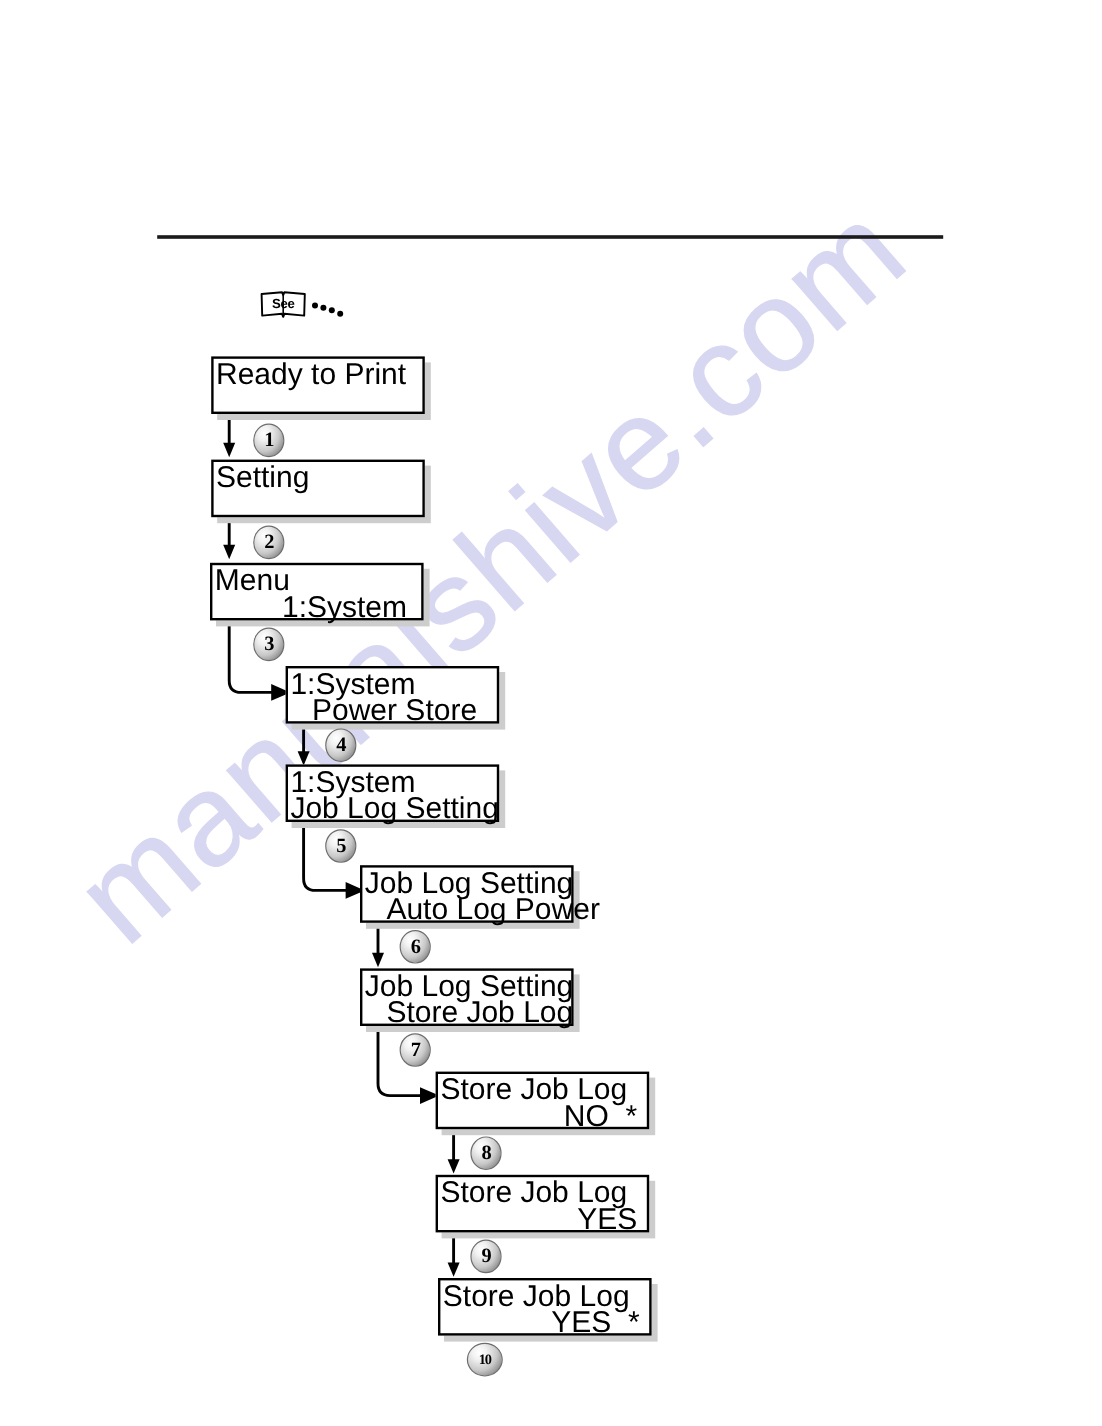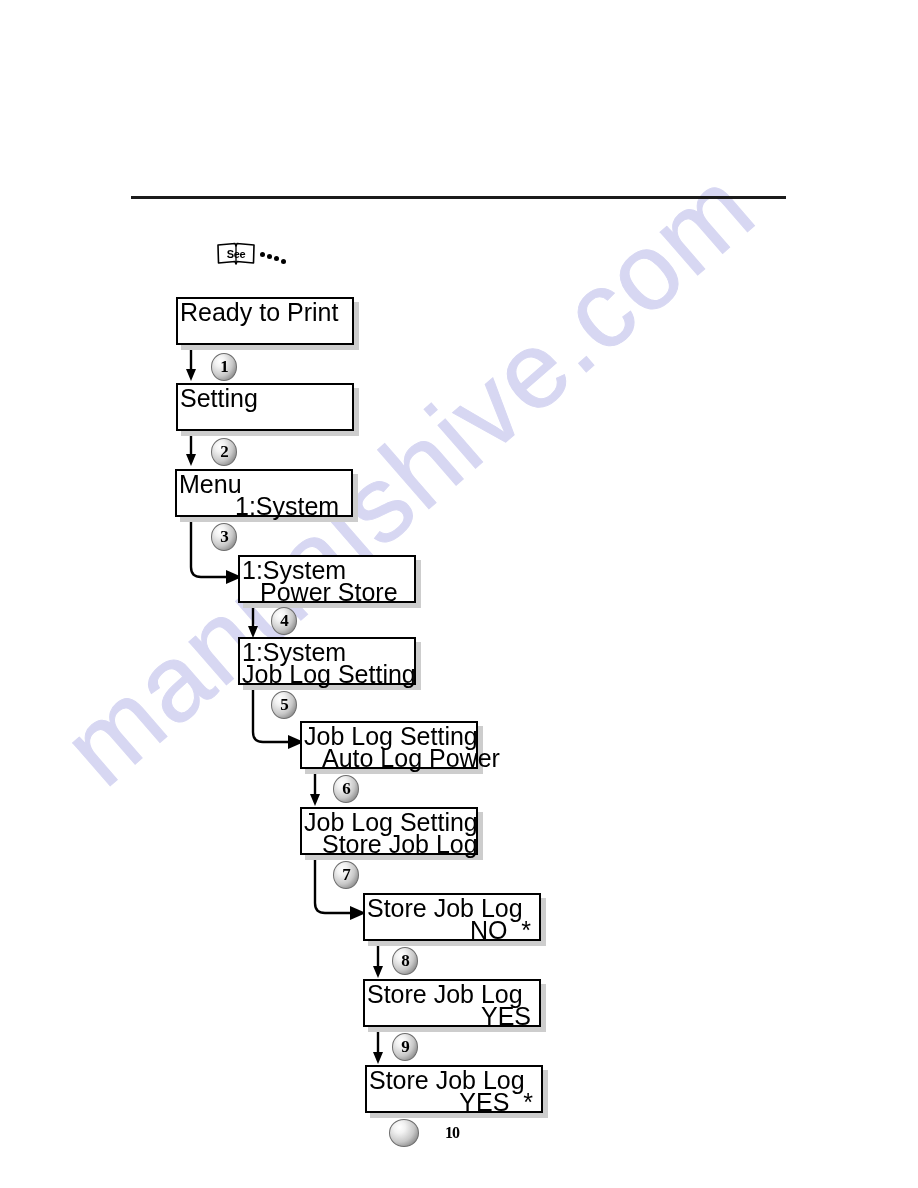--- a/index.html
+++ b/index.html
@@ -170,21 +170,21 @@
     align-items: center;
     justify-content: center;
     font-family: "Liberation Serif", serif;
     font-size: 17px;
     font-weight: bold;
     color: #000;
     letter-spacing: -1px;
   }
   .step.wide { width: 30px; }
   .step.wide .disc, .step.wide .num { width: 30px; }
-  .step.wide .num { font-size: 16px; margin-left: 48px; }
+  .step.wide .num { font-size: 12px; }
 </style>
 </head>
 <body>
 
 <div id="watermark">
   <div class="wm-text">manualshive.com</div>
 </div>
 
 <div id="page-rule"></div>
 

